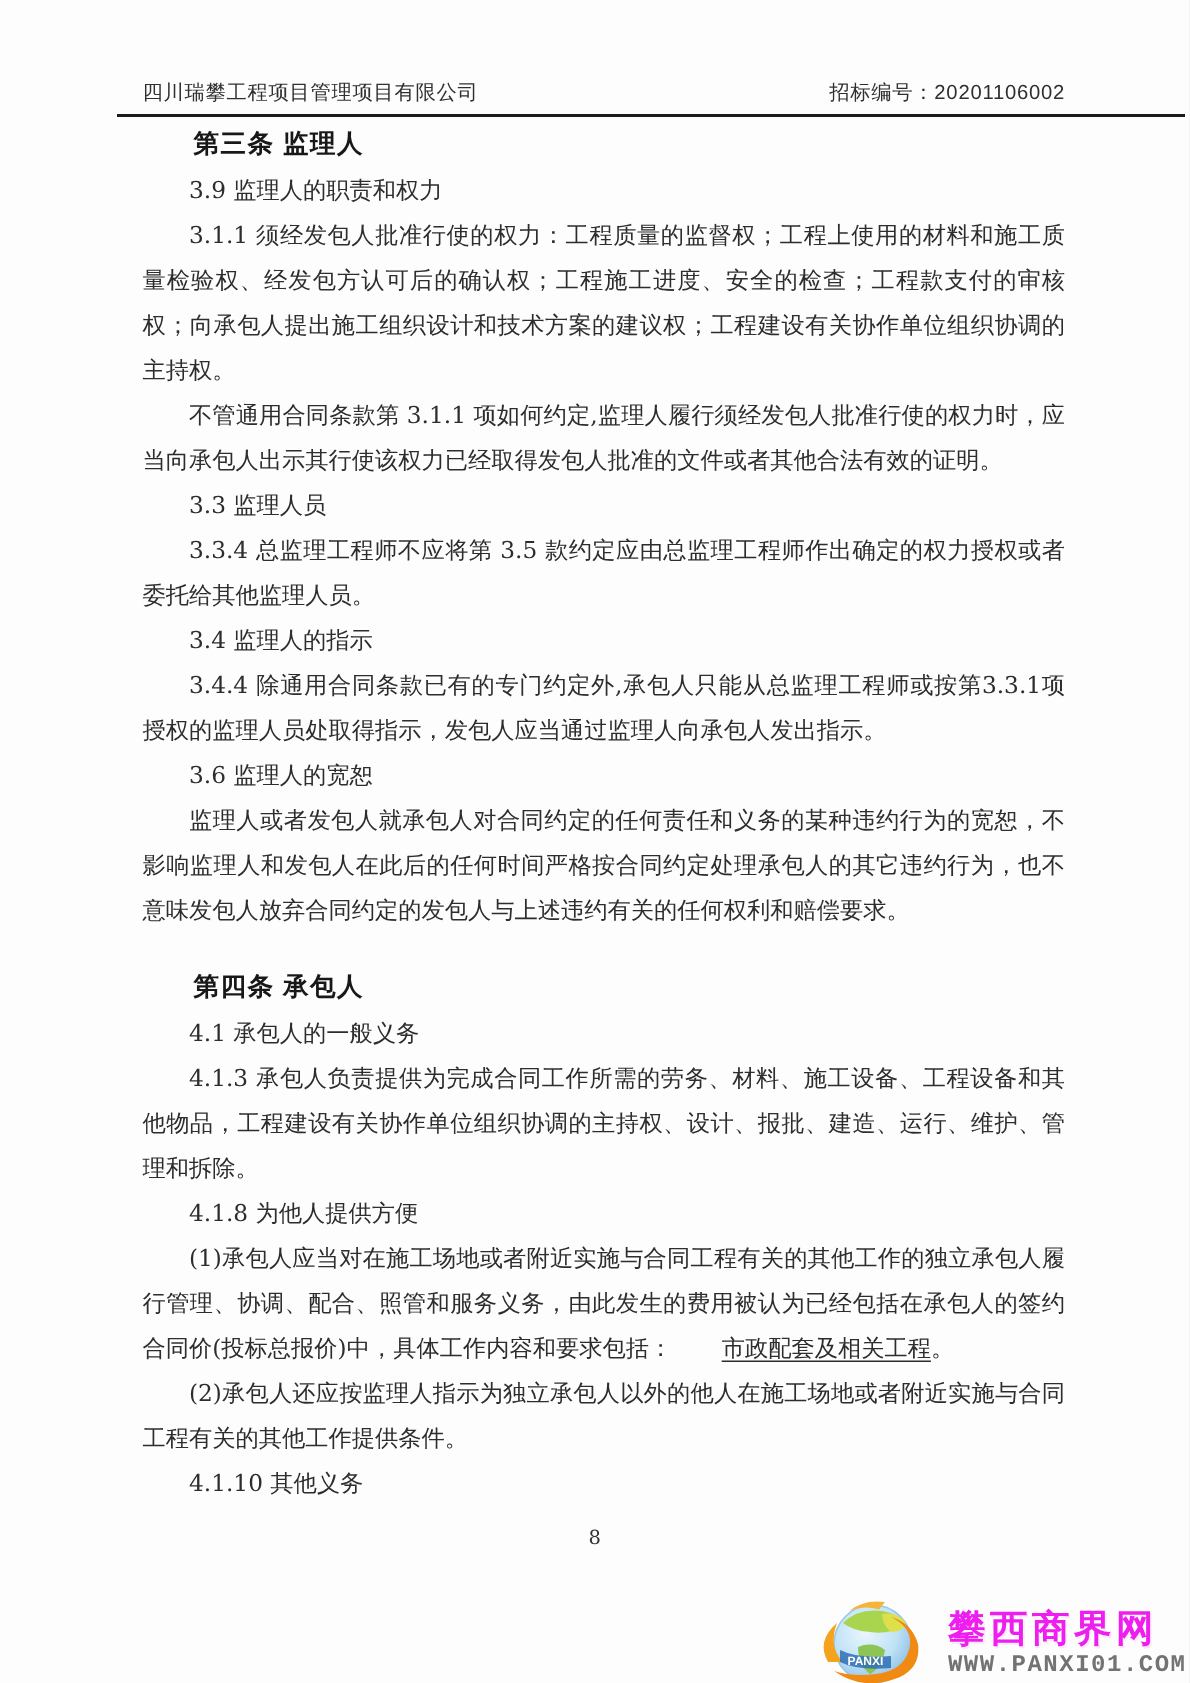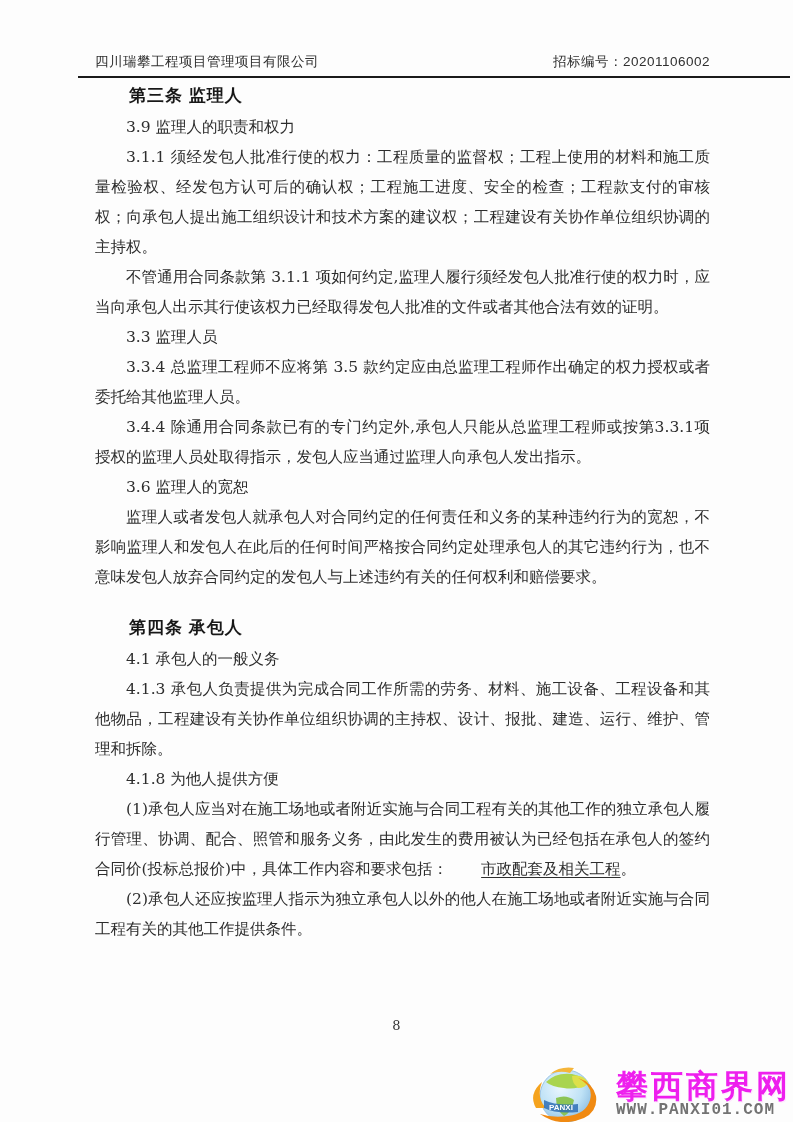--- a/index.html
+++ b/index.html
@@ -45,21 +45,21 @@
   }
   
   .watermark{
     position:absolute;right:2px;bottom:0;
     display:flex;align-items:flex-end;
   }
   .wm-logo{display:block;margin-right:2px;margin-bottom:-4px;}
   .wm-text{display:flex;flex-direction:column;align-items:flex-start;padding-bottom:2px;}
   .wm-name{
     font-family:"Liberation Sans","DejaVu Sans",sans-serif;
-    font-weight:700;font-size:32px;line-height:27px;letter-spacing:3px;
+    font-weight:700;font-size:25px;line-height:27px;letter-spacing:3px;
     color:#ee1fee;
     text-shadow:0 0 2px #fff,0 0 4px #fff,1px 1px 0 #ffd8ff;
   }
   .wm-url{
     font-family:"Liberation Mono","DejaVu Sans Mono",monospace;
     font-weight:700;font-size:16px;line-height:20px;letter-spacing:1px;
     color:#737373;
     text-shadow:0 0 2px #fff,0 0 4px #fff;
   }
 </style>
@@ -75,29 +75,31 @@
 
   <div class="hdr-rule"></div>
 
   <main class="doc">
     <h2>第三条 监理人</h2>
     <p>3.9 监理人的职责和权力</p>
     <p>3.1.1 须经发包人批准行使的权力：工程质量的监督权；工程上使用的材料和施工质量检验权、经发包方认可后的确认权；工程施工进度、安全的检查；工程款支付的审核权；向承包人提出施工组织设计和技术方案的建议权；工程建设有关协作单位组织协调的主持权。</p>
     <p>不管通用合同条款第 3.1.1 项如何约定,监理人履行须经发包人批准行使的权力时，应当向承包人出示其行使该权力已经取得发包人批准的文件或者其他合法有效的证明。</p>
     <p>3.3 监理人员</p>
     <p>3.3.4 总监理工程师不应将第 3.5 款约定应由总监理工程师作出确定的权力授权或者委托给其他监理人员。</p>
+    <p>3.4 监理人的指示</p>
     <p>3.4.4 除通用合同条款已有的专门约定外,承包人只能从总监理工程师或按第3.3.1项授权的监理人员处取得指示，发包人应当通过监理人向承包人发出指示。</p>
     <p>3.6 监理人的宽恕</p>
     <p>监理人或者发包人就承包人对合同约定的任何责任和义务的某种违约行为的宽恕，不影响监理人和发包人在此后的任何时间严格按合同约定处理承包人的其它违约行为，也不意味发包人放弃合同约定的发包人与上述违约有关的任何权利和赔偿要求。</p>
     <h2 class="spaced">第四条 承包人</h2>
     <p>4.1 承包人的一般义务</p>
     <p>4.1.3 承包人负责提供为完成合同工作所需的劳务、材料、施工设备、工程设备和其他物品，工程建设有关协作单位组织协调的主持权、设计、报批、建造、运行、维护、管理和拆除。</p>
     <p>4.1.8 为他人提供方便</p>
     <p><span>(1)承包人应当对在施工场地或者附近实施与合同工程有关的其他工作的独立承包人履行管理、协调、配合、照管和服务义务，由此发生的费用被认为已经包括在承包人的签约合同价(投标总报价)中，具体工作内容和要求包括：</span><span class="u">市政配套及相关工程</span><span>。</span></p>
     <p>(2)承包人还应按监理人指示为独立承包人以外的他人在施工场地或者附近实施与合同工程有关的其他工作提供条件。</p>
+    <p>4.1.10 其他义务</p>
   </main>
 
   <div class="pagenum">8</div>
 
   <div class="watermark">
     <svg class="wm-logo" width="88" height="62" viewBox="0 0 88 62" xmlns="http://www.w3.org/2000/svg">
       <defs>
         <radialGradient id="sea" cx="40%" cy="35%" r="75%">
           <stop offset="0%" stop-color="#eaf6fe"></stop>
           <stop offset="55%" stop-color="#bfe2f6"></stop>

